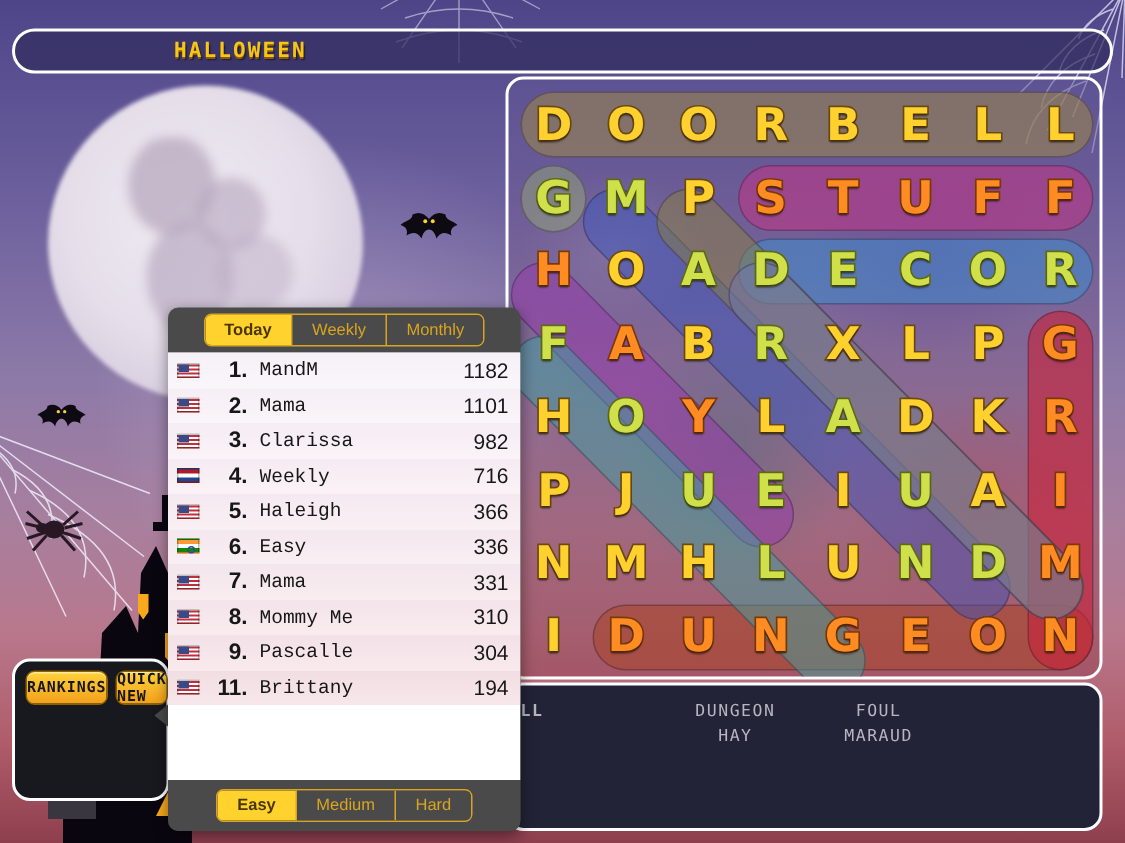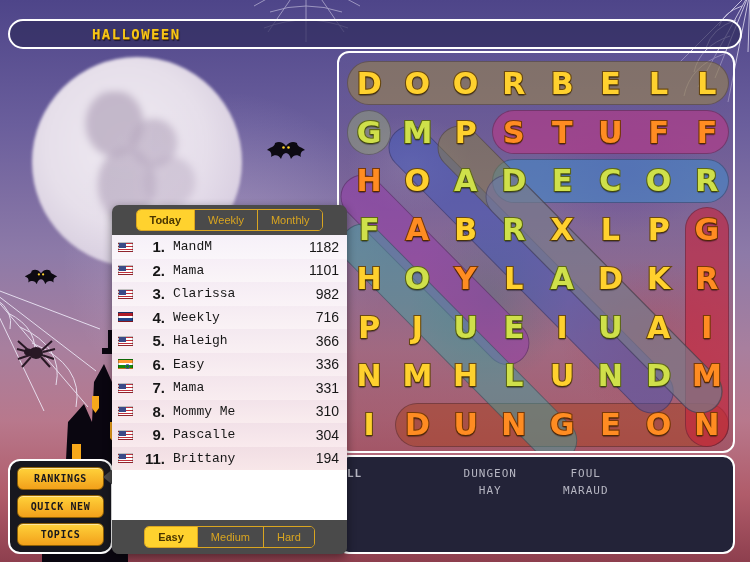--- a/index.html
+++ b/index.html
@@ -48,21 +48,21 @@
   .bat2 { position:absolute; left:24px; top:268px; width:34px; height:24px; }
 
   
   .titlebar {
     position:absolute; left:8px; top:19px; width:734px; height:30px;
     border:2px solid #ffffff; border-radius:15px;
     background: rgba(49,44,94,0.72);
     display:flex; align-items:center;
   }
   .title-text {
-    margin-left:82px;
+    margin-left:106px;
     color:#f5c518;
     font-family:"DejaVu Sans Mono", monospace;
     font-weight:bold; font-size:14px; letter-spacing:1.4px;
     text-shadow: 0 1px 0 #8c5b00, 1px 2px 1px rgba(0,0,0,.5);
   }
 
   
   .gridpanel {
     position:absolute; left:337px; top:51px; width:398px; height:402px;
     border:2px solid #ffffff; border-radius:12px;
@@ -109,23 +109,23 @@
   .wordcol {
     flex:1; text-align:center;
     font-family:"DejaVu Sans Mono", monospace;
     font-size:11px; letter-spacing:1px; color:#b6b6c2;
     line-height:17px;
   }
   .wordcol.spacer { color:#b6b6c2; text-align:left; padding-left:4px;font-weight:bold;}
 
   
   .leftpanel {
-    position:absolute; left:8px; top:459px; width:105px; height:95px;
+    position:absolute; left:8px; top:439px; width:105px; height:95px;
     background:#18181f; border:2px solid #ffffff; border-radius:12px;
-    padding:6px 7px; display:flex; flex-direction:column; gap:5px;
+    padding:6px 7px; display:flex; flex-direction:row; gap:5px;
   }
   .gamebtn {
     height:23px; border-radius:6px;
     background: linear-gradient(180deg,#ffd23b 0%, #f2a01a 100%);
     border:1px solid #8d5f05;
     display:flex; align-items:center; justify-content:center;
     font-family:"DejaVu Sans Mono", monospace;
     font-weight:bold; font-size:10px; letter-spacing:.6px; color:#17171d;
     box-shadow: inset 0 1px 0 rgba(255,255,255,.5);
   }

